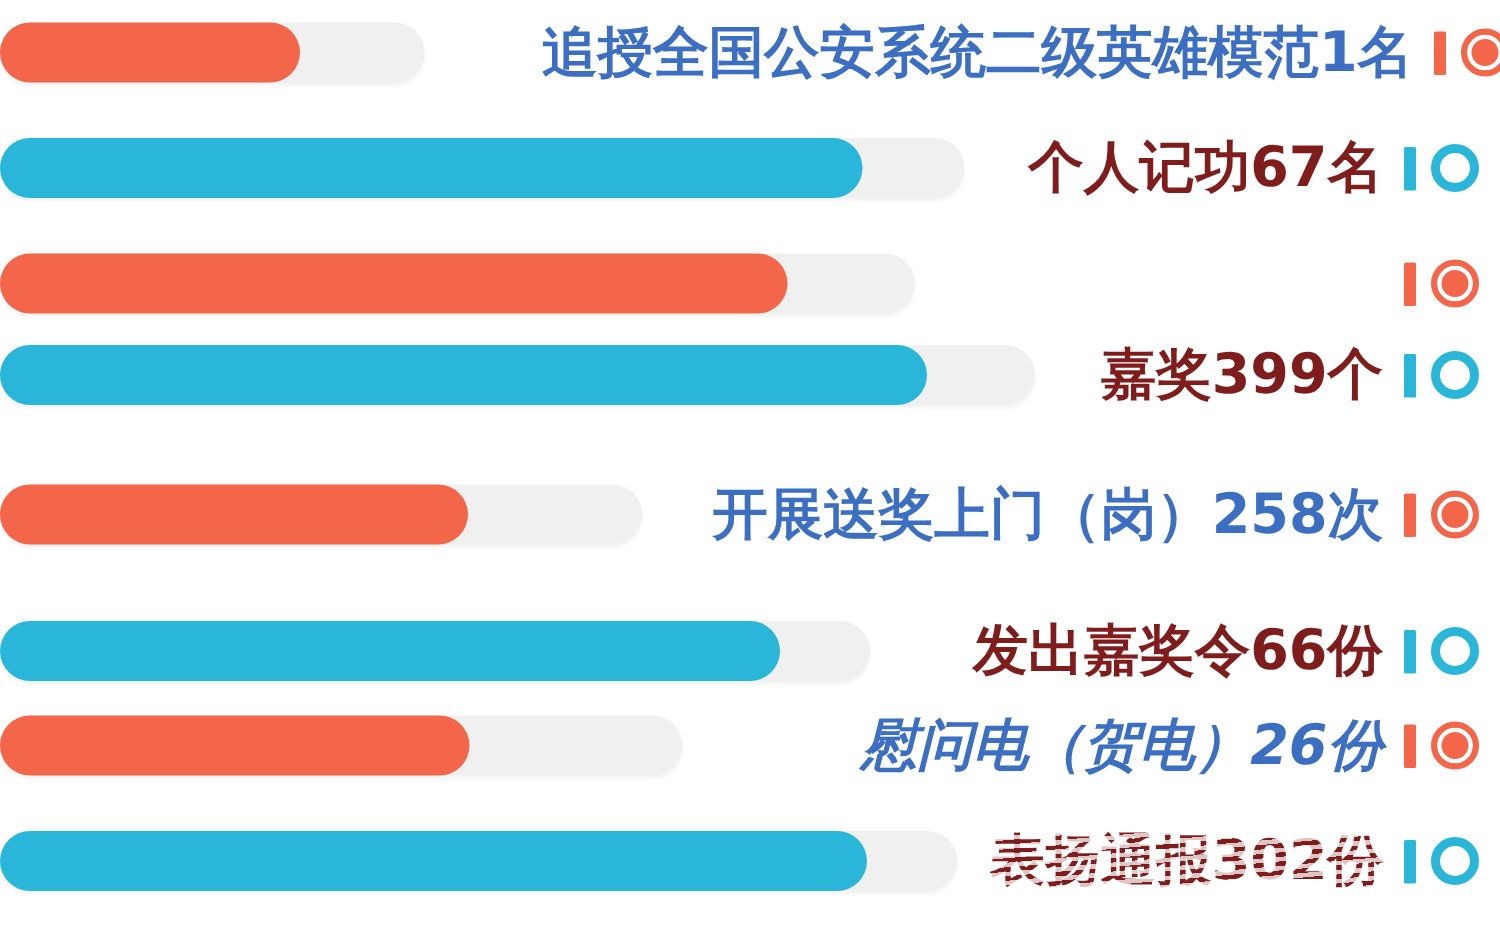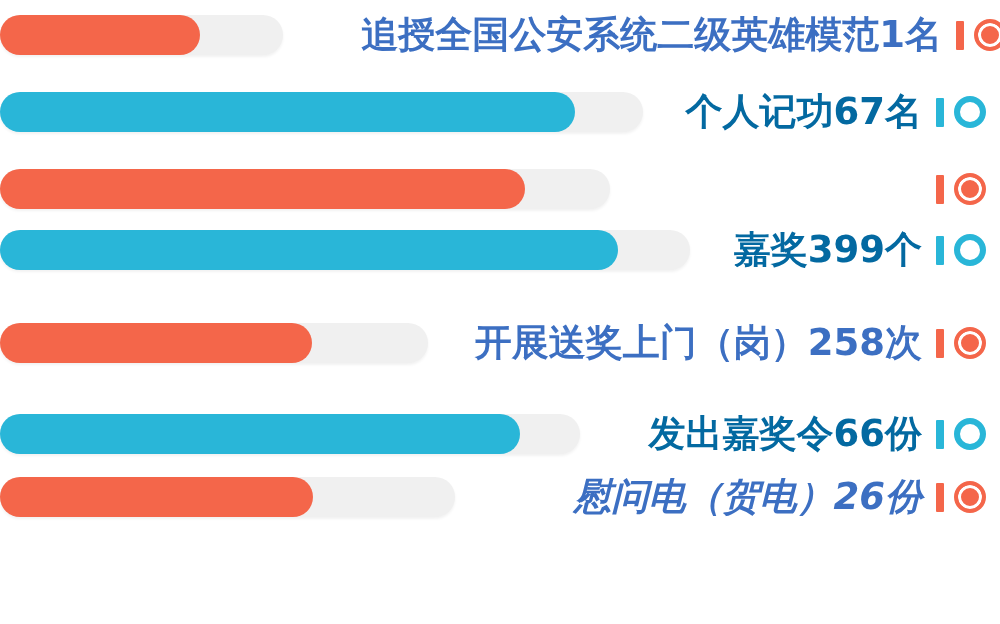--- a/index.html
+++ b/index.html
@@ -56,21 +56,21 @@
     height: 62px;
     line-height: 62px;
     right: 78px;
     text-align: right;
     white-space: nowrap;
     font-size: 37px;
     font-weight: bold;
     letter-spacing: 0px;
   }
   .row.orange .label { color: #3c6fc2; }
-  .row.blue   .label { color: #0369a1; }
+  .row.blue   .label { color: #7f1d1d; }
 
   
   .row.glitch .label {
     -webkit-mask-image: repeating-linear-gradient(
         175deg,
         rgba(0,0,0,1) 0px, rgba(0,0,0,1) 3px,
         rgba(0,0,0,0.25) 3px, rgba(0,0,0,0.25) 6px);
     mask-image: repeating-linear-gradient(
         175deg,
         rgba(0,0,0,1) 0px, rgba(0,0,0,1) 3px,
@@ -176,13 +176,22 @@
     </div>
     <div class="row orange" style="top: 466px; font-style: italic;">
       <div class="track" style="width: 455px;"></div>
       <div class="fill" style="width: 313px;"></div>
       <div class="label">慰问电（贺电）26份</div>
       <div class="marker">
         <span class="stick"></span>
         <span class="ring"></span>
       </div>
     </div>
+    <div class="row blue glitch" style="top: 543px;">
+      <div class="track" style="width: 638px;"></div>
+      <div class="fill" style="width: 578px;"></div>
+      <div class="label">表扬通报302份</div>
+      <div class="marker">
+        <span class="stick"></span>
+        <span class="ring"></span>
+      </div>
+    </div>
   </div>
 
 </body></html>

